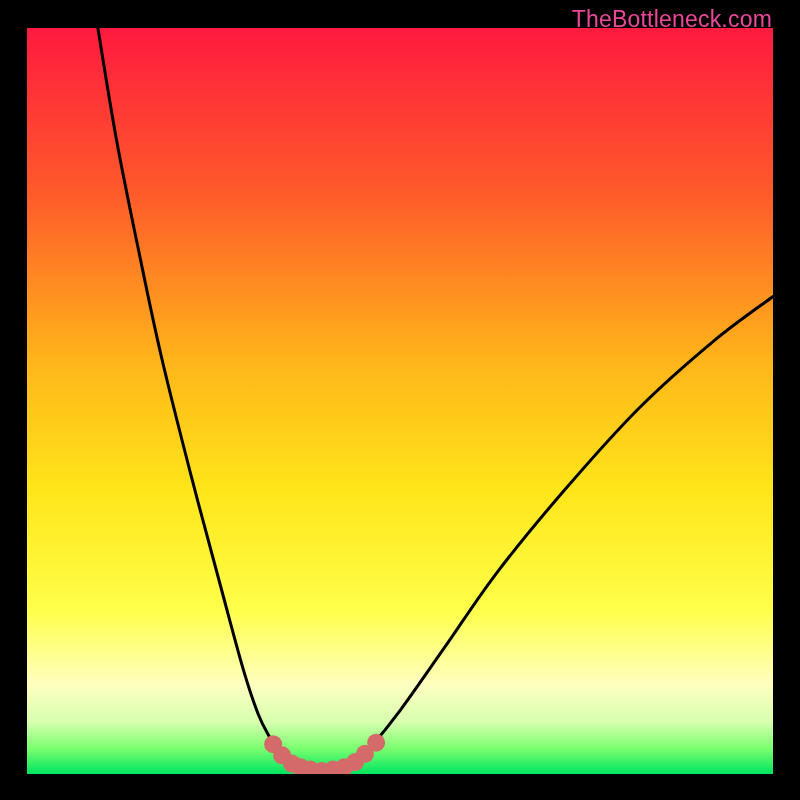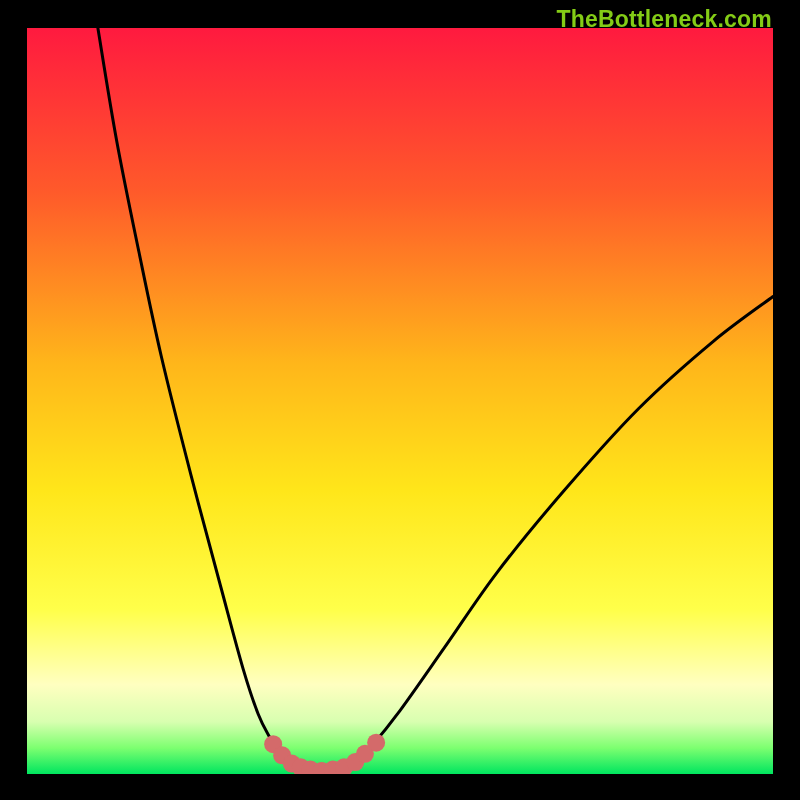--- a/index.html
+++ b/index.html
@@ -23,23 +23,23 @@
     position: absolute;
     left: 0;
     top: 0;
     width: 100%;
     height: 100%;
   }
   .watermark {
     position: absolute;
     top: 6px;
     right: 28px;
-    color: #84cc16;
+    color: #ec4899;
     font-size: 23px;
-    font-weight: 700;
+    font-weight: 400;
     letter-spacing: 0.2px;
   }
   svg.curves {
     position: absolute;
     left: 0;
     top: 0;
     width: 746px;
     height: 746px;
     overflow: visible;
   }

